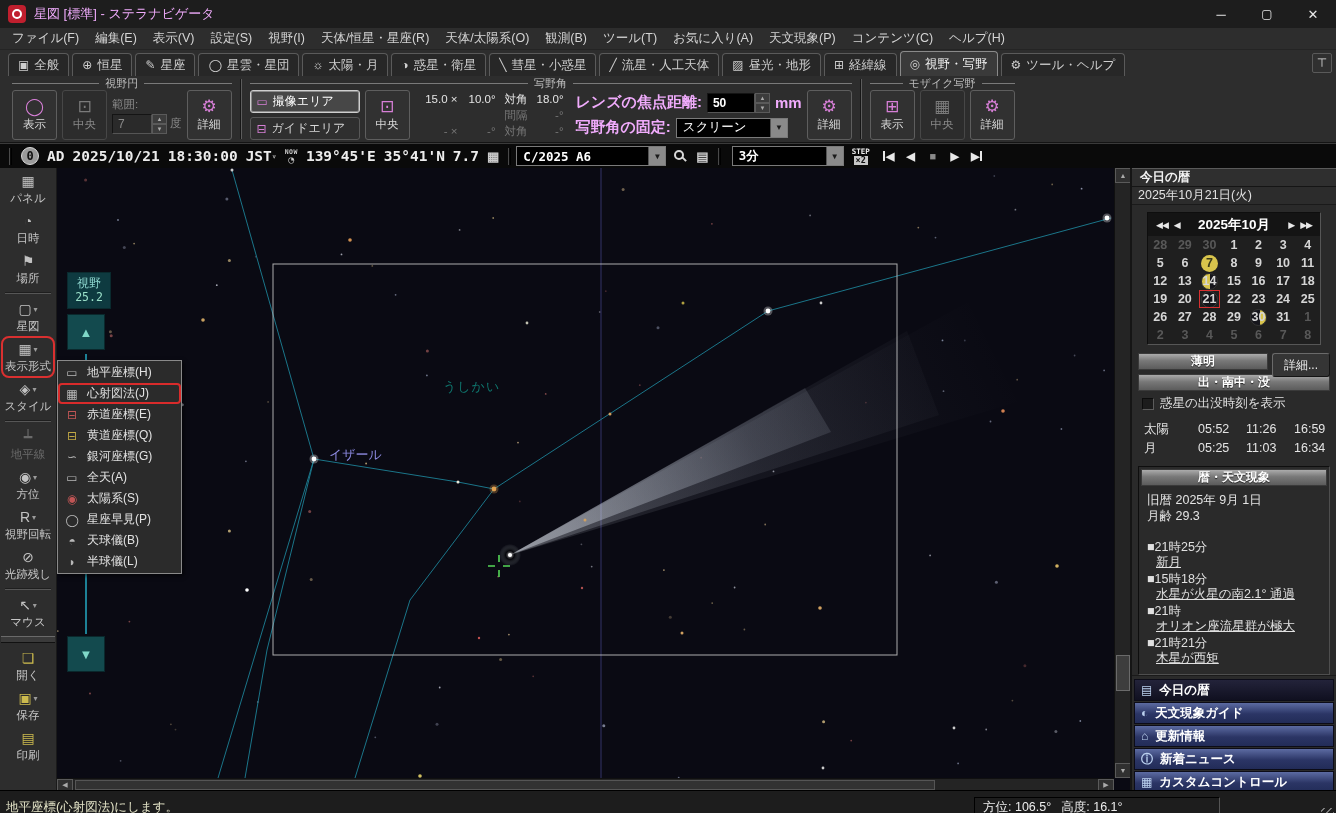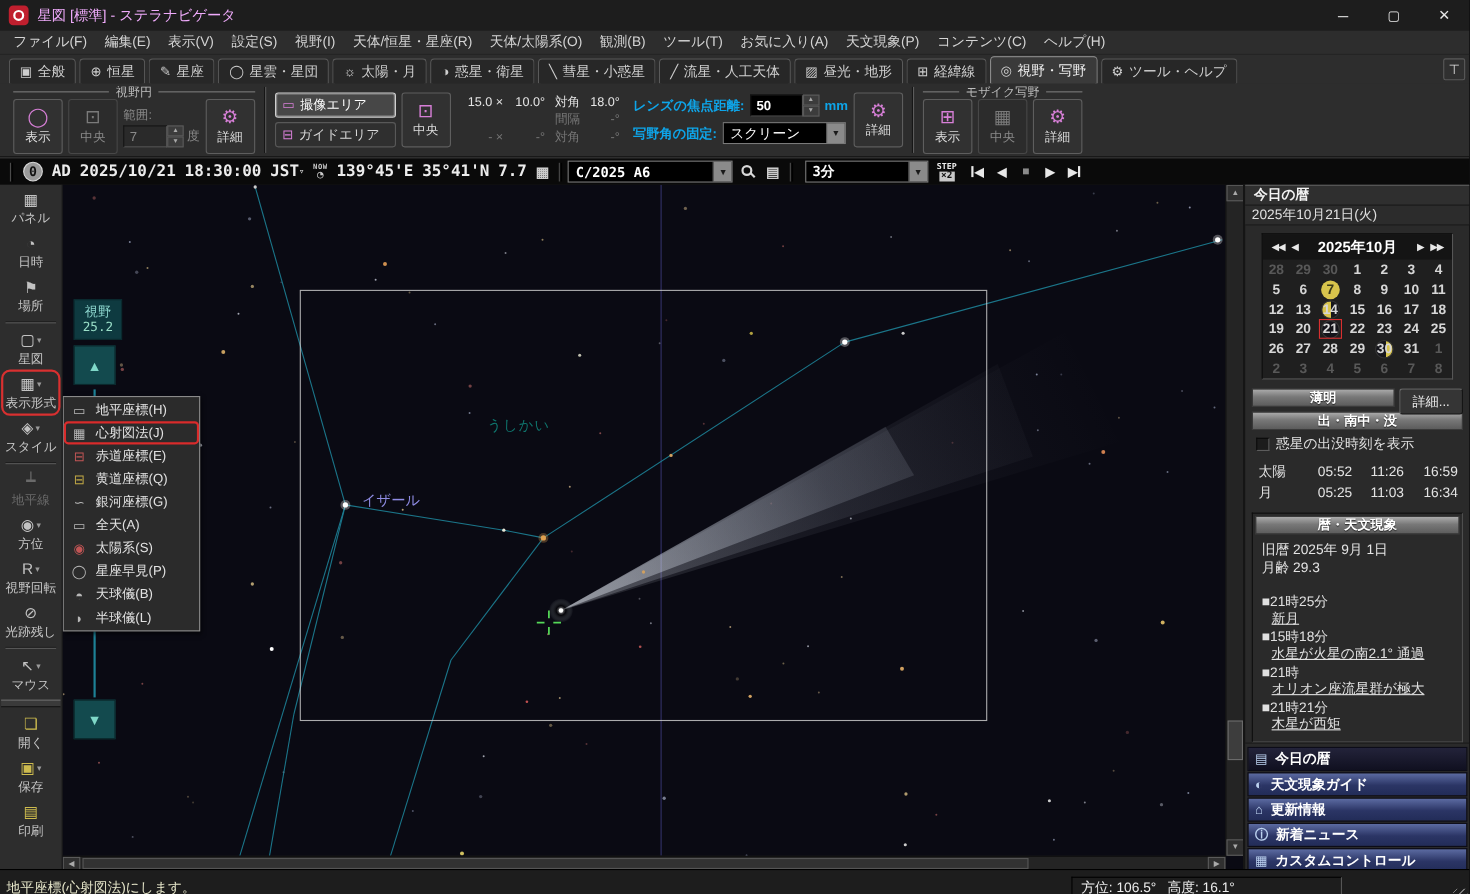--- a/index.html
+++ b/index.html
@@ -58,21 +58,21 @@
   .tgl { width:110px; height:23px; display:flex; align-items:center; gap:5px; padding:0 6px; background:#2f2f2f;
          border:1px solid #585858; border-radius:3px; font-size:12px; color:#d8d8d8; }
   .tgl .ticon { color:#d77fd7; font-size:12px; }
   .tgl.active { background:#474747; border:1px solid #cfcfcf; box-shadow:inset 0 0 0 1px #8a8a8a; color:#fff; }
   .metrics { display:grid; grid-template-columns:46px 38px 32px 36px; line-height:16px; font-size:11.5px; }
   .metrics span { text-align:right; padding-right:3px; color:#e4e4e4; }
   .metrics span.lab { text-align:left; padding-left:6px; }
   .metrics span.dim { color:#767676; }
   .focalcol { display:flex; flex-direction:column; gap:5px; margin-left:4px; }
   .frow { display:flex; align-items:center; gap:5px; }
-  .flab { font-size:12px; font-weight:bold; color:#0ea5e9; }
+  .flab { font-size:15px; font-weight:bold; color:#f0abfc; }
   .combo { display:flex; height:20px; border:1px solid #7a7a7a; background:#000; align-items:stretch; }
   .combo .val { flex:1; color:#fff; font-size:12.5px; display:flex; align-items:center; padding:0 6px;
                 font-family:"DejaVu Sans Mono",monospace; white-space:nowrap; }
   .combo .drop { width:17px; background:#8a8a8a; border-left:1px solid #555; color:#1a1a1a; font-size:8px;
                  display:flex; align-items:center; justify-content:center; }
   .w110 { width:112px; }
 
   
   .timebar { height:25px; background:#0a0a0a; border-top:1px solid #3a3a3a; display:flex; align-items:center;
              font-family:"DejaVu Sans Mono",monospace; font-weight:bold; font-size:14.5px; color:#ececec; padding:0 4px; }
@@ -317,20 +317,21 @@
           </div>
         </div>
         <div class="bigbtn">
           <span class="bicon">⚙</span>
           <span class="blabel">詳細</span>
         </div>
       </div>
     </div>
     <div class="vsep"></div>
     <div class="rgroup">
+      <div class="legend">写野角</div>
       <div class="gbody">
         <div class="toggle2">
           <div class="tgl active">
             <span class="ticon">▭</span>
             <span>撮像エリア</span>
           </div>
           <div class="tgl">
             <span class="ticon">⊟</span>
             <span>ガイドエリア</span>
           </div>

